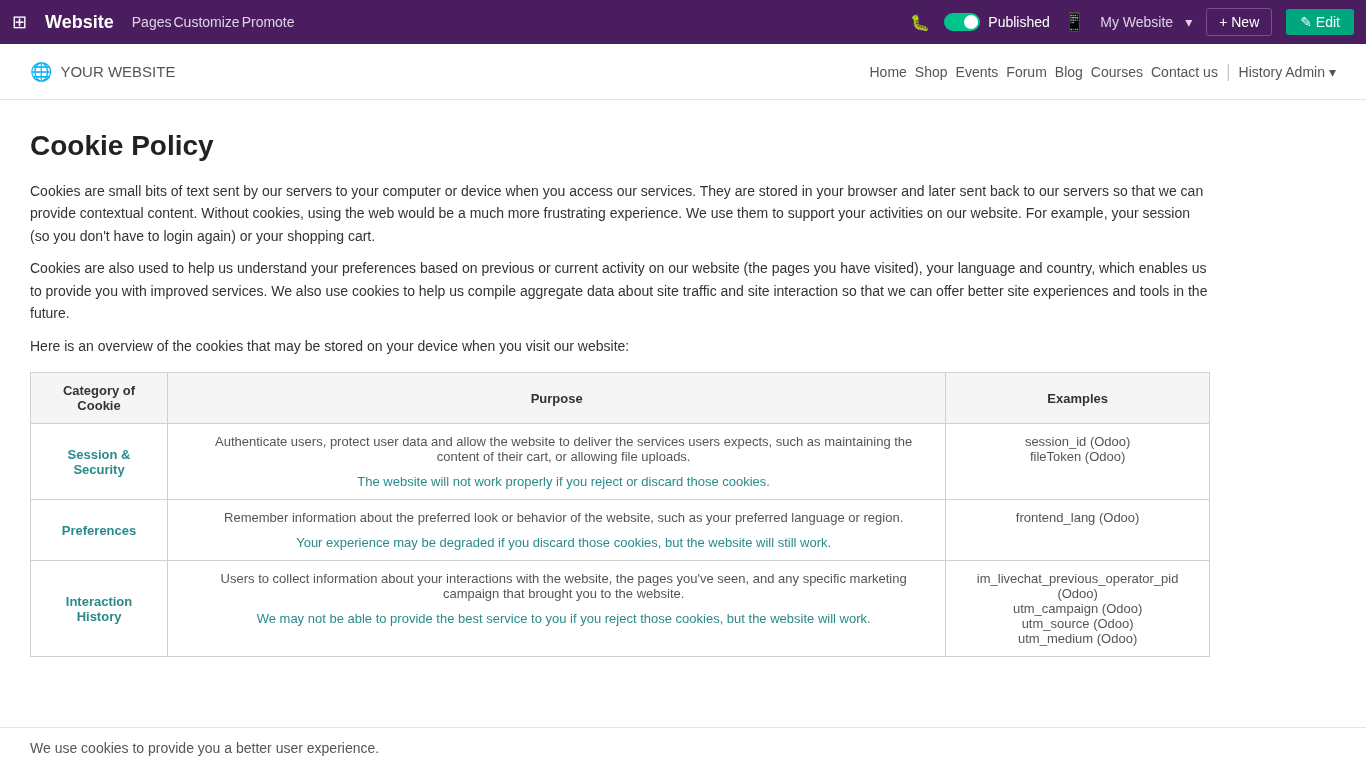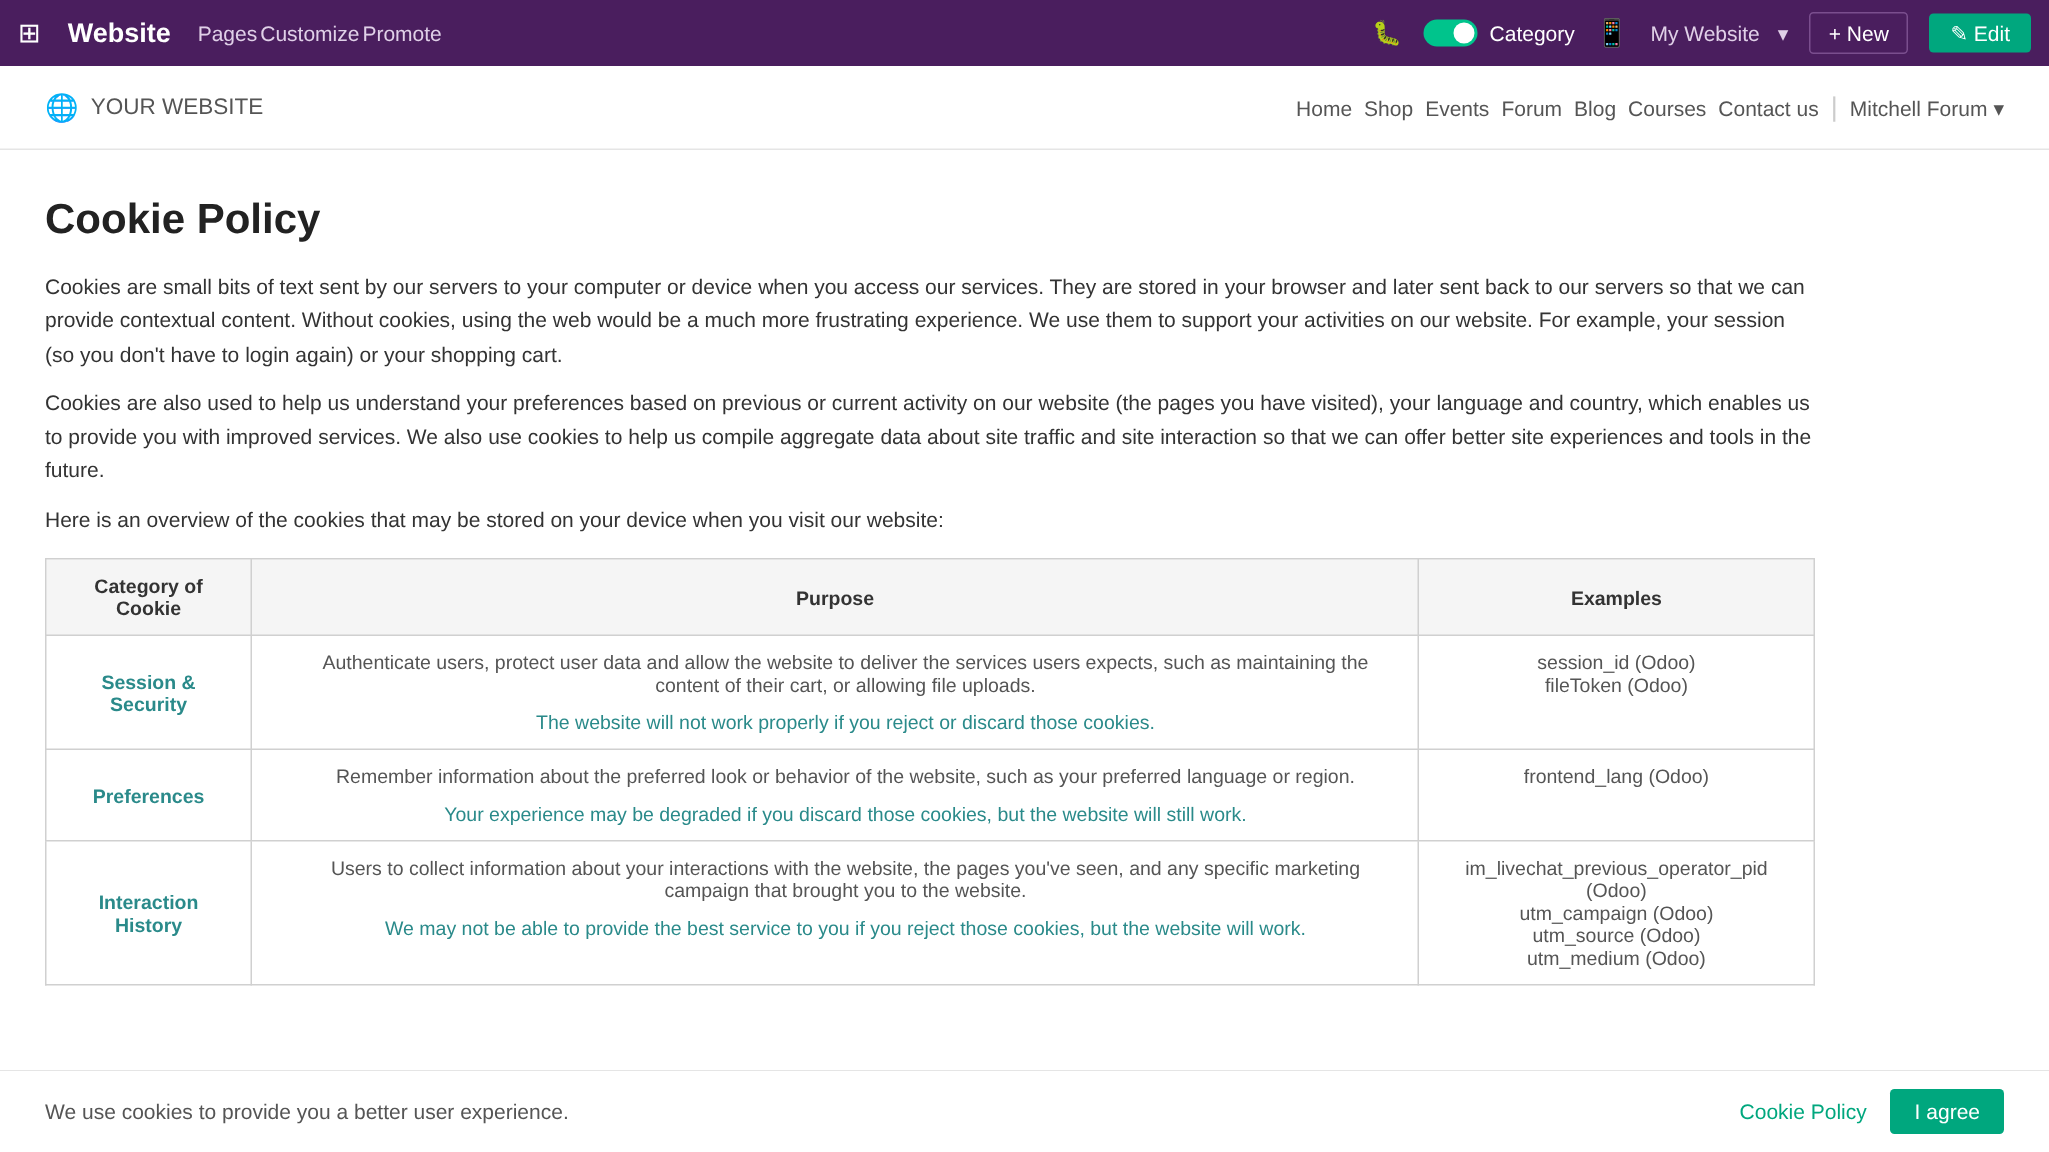--- a/index.html
+++ b/index.html
@@ -105,21 +105,21 @@
       <span>Customize</span>
       <span>Promote</span>
     </div>
   </div>
   <div class="top-bar-right">
     <span class="bug-icon">🐛</span>
     <div class="published-toggle">
       <div class="toggle-switch">
         <div class="toggle-knob"></div>
       </div>
-      <span>Category</span>
+      <span>Published</span>
     </div>
     <span class="mobile-icon">📱</span>
     <span class="my-website">
       <span>My Website</span>
       <span>▾</span>
     </span>
     <button class="new-btn">+ New</button>
     <button class="edit-btn">✎ Edit</button>
   </div>
 </div>
@@ -132,21 +132,21 @@
   <div class="site-menu">
     <a>Home</a>
     <a>Shop</a>
     <a>Events</a>
     <a>Forum</a>
     <a>Blog</a>
     <a>Courses</a>
     <a>Contact us</a>
     <span class="site-menu-divider">|</span>
     <span class="admin-user">
-      <span>Mitchell Forum</span>
+      <span>History Admin</span>
       <span>▾</span>
     </span>
   </div>
 </div>
 
 <div class="main-content">
   <h1 class="page-title">Cookie Policy</h1>
 
   <p class="intro-text">Cookies are small bits of text sent by our servers to your computer or device when you access our services. They are stored in your browser and later sent back to our servers so that we can provide contextual content. Without cookies, using the web would be a much more frustrating experience. We use them to support your activities on our website. For example, your session (so you don't have to login again) or your shopping cart.</p>
   <p class="intro-text">Cookies are also used to help us understand your preferences based on previous or current activity on our website (the pages you have visited), your language and country, which enables us to provide you with improved services. We also use cookies to help us compile aggregate data about site traffic and site interaction so that we can offer better site experiences and tools in the future.</p>
@@ -187,17 +187,13 @@
             <div>utm_source (Odoo)</div>
             <div>utm_medium (Odoo)</div>
           </td>
         </tr>
       </tbody>
   </table>
 </div>
 
 <div class="cookie-banner">
   <span>We use cookies to provide you a better user experience.</span>
-  <div>
-    <a class="cookie-policy-link">Cookie Policy</a>
-    <button class="i-agree-btn">I agree</button>
-  </div>
 </div>
 
 </body></html>

